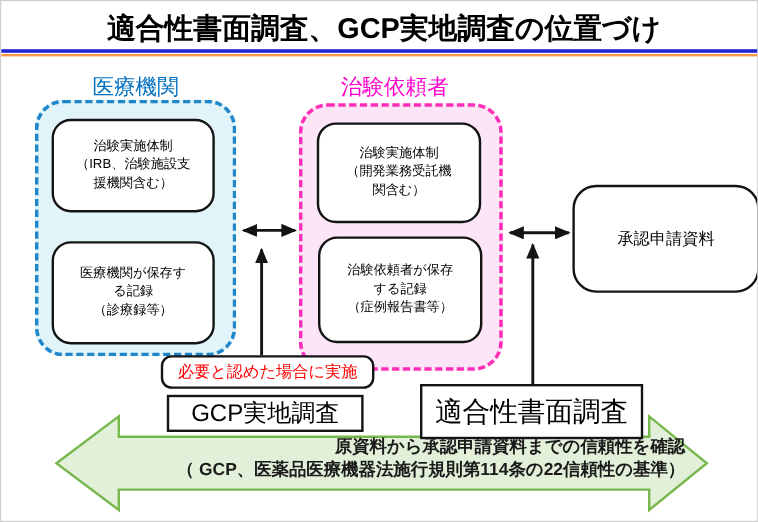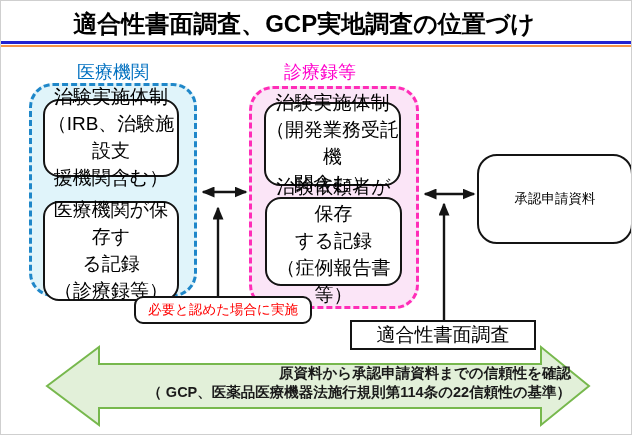--- a/index.html
+++ b/index.html
@@ -2,83 +2,83 @@
 <html><head>
 <meta charset="utf-8">
 <style>
   html,body { margin:0; padding:0; background:#fff; }
   .slide {
     position:relative; width:632px; height:435px; background:#ffffff;
     font-family:"Liberation Sans","DejaVu Sans",sans-serif;
     overflow:hidden; border:1px solid #cfcfcf; box-sizing:border-box;
   }
   .title {
-    position:absolute; top:7px; left:0; width:566px; margin:0;
+    position:absolute; top:7px; left:16px; width:566px; margin:0;
     text-align:center; font-size:24px; font-weight:bold; color:#000;
     white-space:nowrap;
     padding-left:20px;
   }
   .rule { position:absolute; left:0; width:632px; }
   .rule-blue   { top:40px; height:3px; background:#2323d2; }
   .rule-orange { top:44px; height:2px; background:#f79646; }
 
   .grp-label { position:absolute; font-size:18px; font-weight:normal; white-space:nowrap; }
   .medical-label { left:76px;  top:59px; color:#0070c0; }
   .sponsor-label { left:283px; top:59px; color:#ff00cc; }
 
   .container { position:absolute; border-radius:24px; box-sizing:border-box; z-index:1; }
   .medical-container { left:28px;  top:82px; width:168px; height:214px; background:#e0f4fa; border:3px dashed #1f87c9; }
   .sponsor-container { left:248px; top:85px; width:170px; height:223px; background:#fbe5f7; border:3px dashed #ff2db8; }
 
   .inner-box {
     position:absolute; background:#fff; border:2.5px solid #141414; border-radius:16px;
     display:flex; align-items:center; justify-content:center; text-align:center;
-    font-size:19px; line-height:1.42; white-space:pre-line; color:#000;
+    font-size:11px; line-height:1.42; white-space:pre-line; color:#000;
     box-sizing:border-box; z-index:3;
   }
   .box-m-top { left:42px;  top:98px;  width:136px; height:78px; }
-  .box-m-bot { left:42px;  top:200px; width:136px; height:100px; }
+  .box-m-bot { left:42px;  top:200px; width:136px; height:86px; }
   .box-s-top { left:263px; top:101px; width:137px; height:84px; }
   .box-s-bot { left:264px; top:196px; width:137px; height:89px; }
   .approval-box { left:476px; top:153px; width:156px; height:90px; border-radius:20px; font-size:13.5px; }
 
   .note-box {
     position:absolute; left:133px; top:295px; width:178px; height:28px;
     background:#fff; border:2.5px solid #141414; border-radius:9px;
     display:flex; align-items:center; justify-content:center;
     font-size:13.5px; font-weight:normal; color:#ff0000; box-sizing:border-box; z-index:4;
     white-space:nowrap;
   }
   .plain-box {
     position:absolute; background:#fff; border:2.5px solid #141414;
     display:flex; align-items:center; justify-content:center; color:#000;
     box-sizing:border-box; z-index:4; white-space:nowrap;
   }
   .gcp-box { left:138px; top:328px; width:164px; height:31px; font-size:20px; }
-  .doc-box { left:349px; top:319px; width:186px; height:30px; font-size:19px; }
+  .doc-box { left:349px; top:319px; width:186px; height:46px; font-size:23px; }
 
   .overlay { position:absolute; left:0; top:0; z-index:2; pointer-events:none; }
 
   .green-arrow-text {
     position:absolute; left:70px; top:363px; width:500px; z-index:3;
     text-align:right; font-size:14.5px; font-weight:bold; line-height:19px;
     color:#1a1a1a; white-space:nowrap;
   }
 </style>
 </head>
 <body>
 
 <div class="slide">
 
   <h1 class="title">適合性書面調査、GCP実地調査の位置づけ</h1>
   <div class="rule rule-blue"></div>
   <div class="rule rule-orange"></div>
 
   <div class="grp-label medical-label">医療機関</div>
-  <div class="grp-label sponsor-label">診療録等</div>
+  <div class="grp-label sponsor-label">治験依頼者</div>
 
   <div class="container medical-container"></div>
   <div class="container sponsor-container"></div>
 
   <svg class="overlay" width="632" height="435" viewBox="0 0 632 435">
     <defs>
       <marker id="ah" markerUnits="userSpaceOnUse" markerWidth="13" markerHeight="11" refX="11.5" refY="5.5" orient="auto-start-reverse">
         <path d="M0,0 L13,5.5 L0,11 z" fill="#141414"></path>
       </marker>
     </defs>
@@ -103,20 +103,21 @@
   <div class="inner-box box-s-top">治験実施体制
 （開発業務受託機
 関含む）</div>
   <div class="inner-box box-s-bot">治験依頼者が保存
 する記録
 （症例報告書等）</div>
 
   <div class="inner-box approval-box">承認申請資料</div>
 
   <div class="note-box">必要と認めた場合に実施</div>
+  <div class="plain-box gcp-box">GCP実地調査</div>
   <div class="plain-box doc-box">適合性書面調査</div>
 
   <div class="green-arrow-text">
     <div>原資料から承認申請資料までの信頼性を確認</div>
     <div>（ GCP、医薬品医療機器法施行規則第114条の22信頼性の基準）</div>
   </div>
 
 </div>
 
 </body></html>

